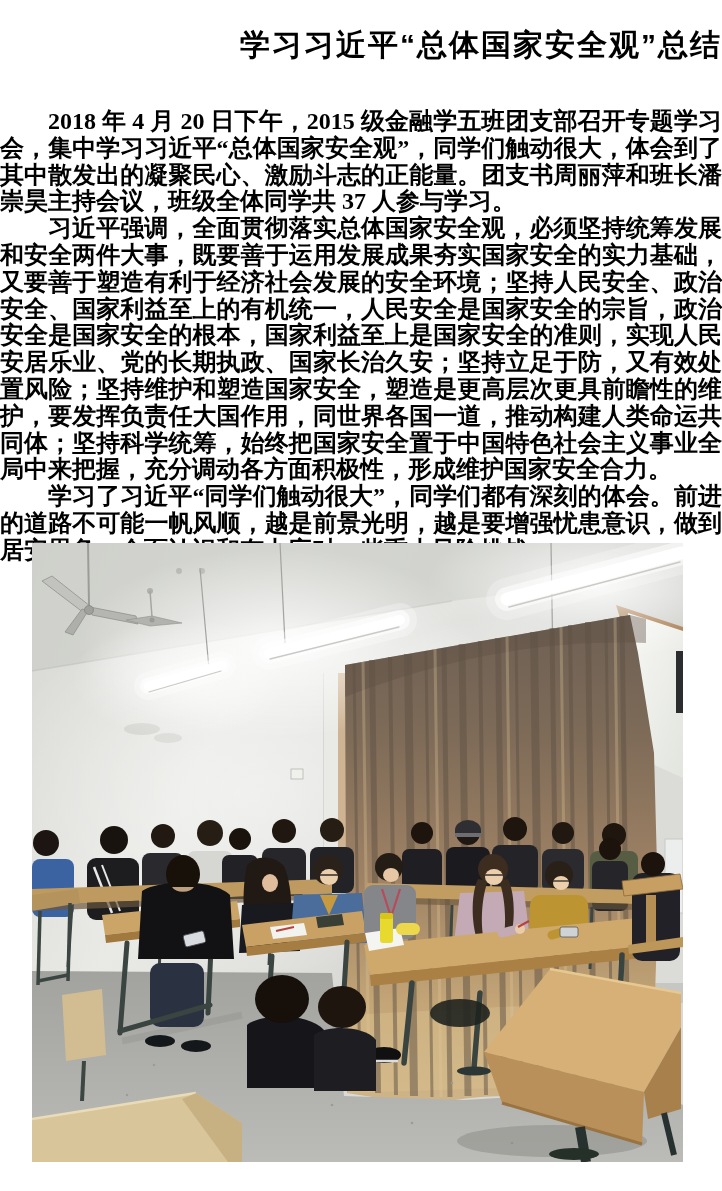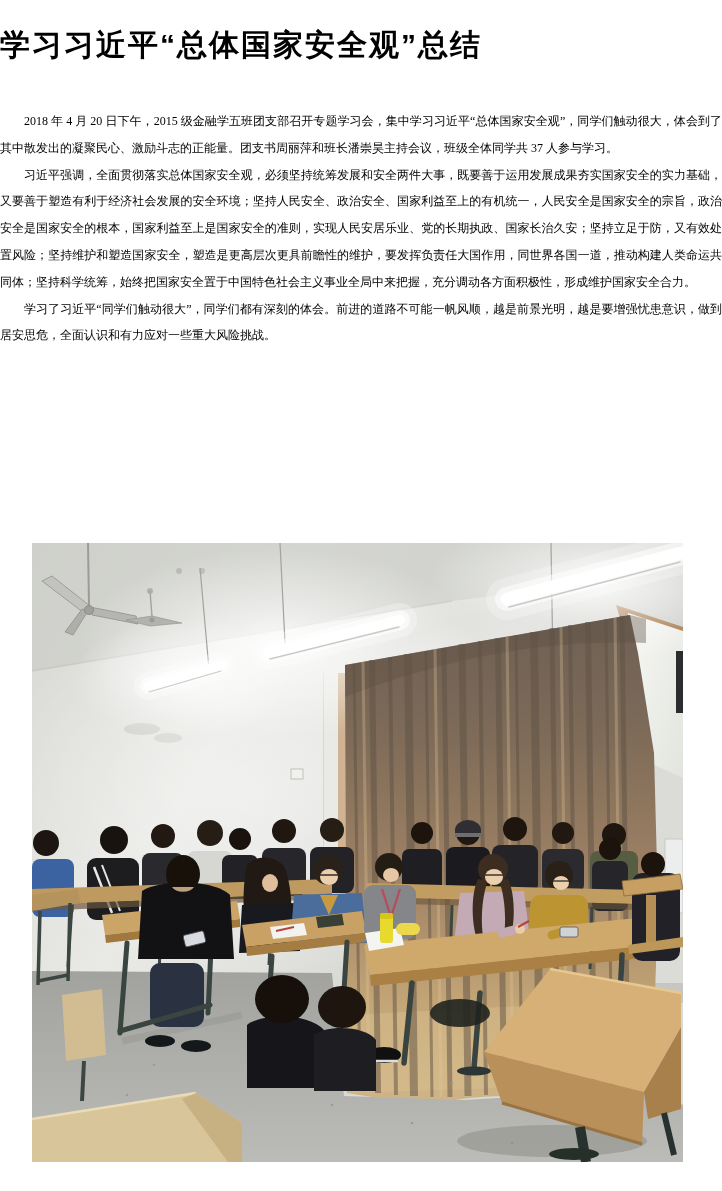--- a/index.html
+++ b/index.html
@@ -1,25 +1,25 @@
 <!DOCTYPE html>
 <html><head>
 <meta charset="utf-8">
 <style>
   html,body{margin:0;padding:0;background:#ffffff;}
   body{width:722px;height:1191px;font-family:"Liberation Serif","DejaVu Serif",serif;color:#000;}
   .page{position:relative;width:722px;height:1191px;overflow:hidden;background:#ffffff;}
   .doc-title{
     position:absolute;top:28px;left:0;width:722px;margin:0;
-    text-align:left;font-family:"Liberation Sans","DejaVu Sans",sans-serif;
+    text-align:right;font-family:"Liberation Sans","DejaVu Sans",sans-serif;
     font-weight:bold;font-size:30px;letter-spacing:2px;line-height:1.15;
   }
   .body-text{
     position:absolute;top:108px;left:0;width:722px;
-    font-size:12px;line-height:26.8px;text-align:justify;
+    font-size:24px;line-height:26.8px;text-align:justify;font-weight:bold;
   }
   .body-text p{margin:0;text-indent:2em;}
   .photo{
     position:absolute;top:543px;left:32px;width:651px;height:619px;margin:0;
     overflow:hidden;background:#d9dad6;
   }
   .photo svg{display:block;}
 </style>
 </head>
 <body>

